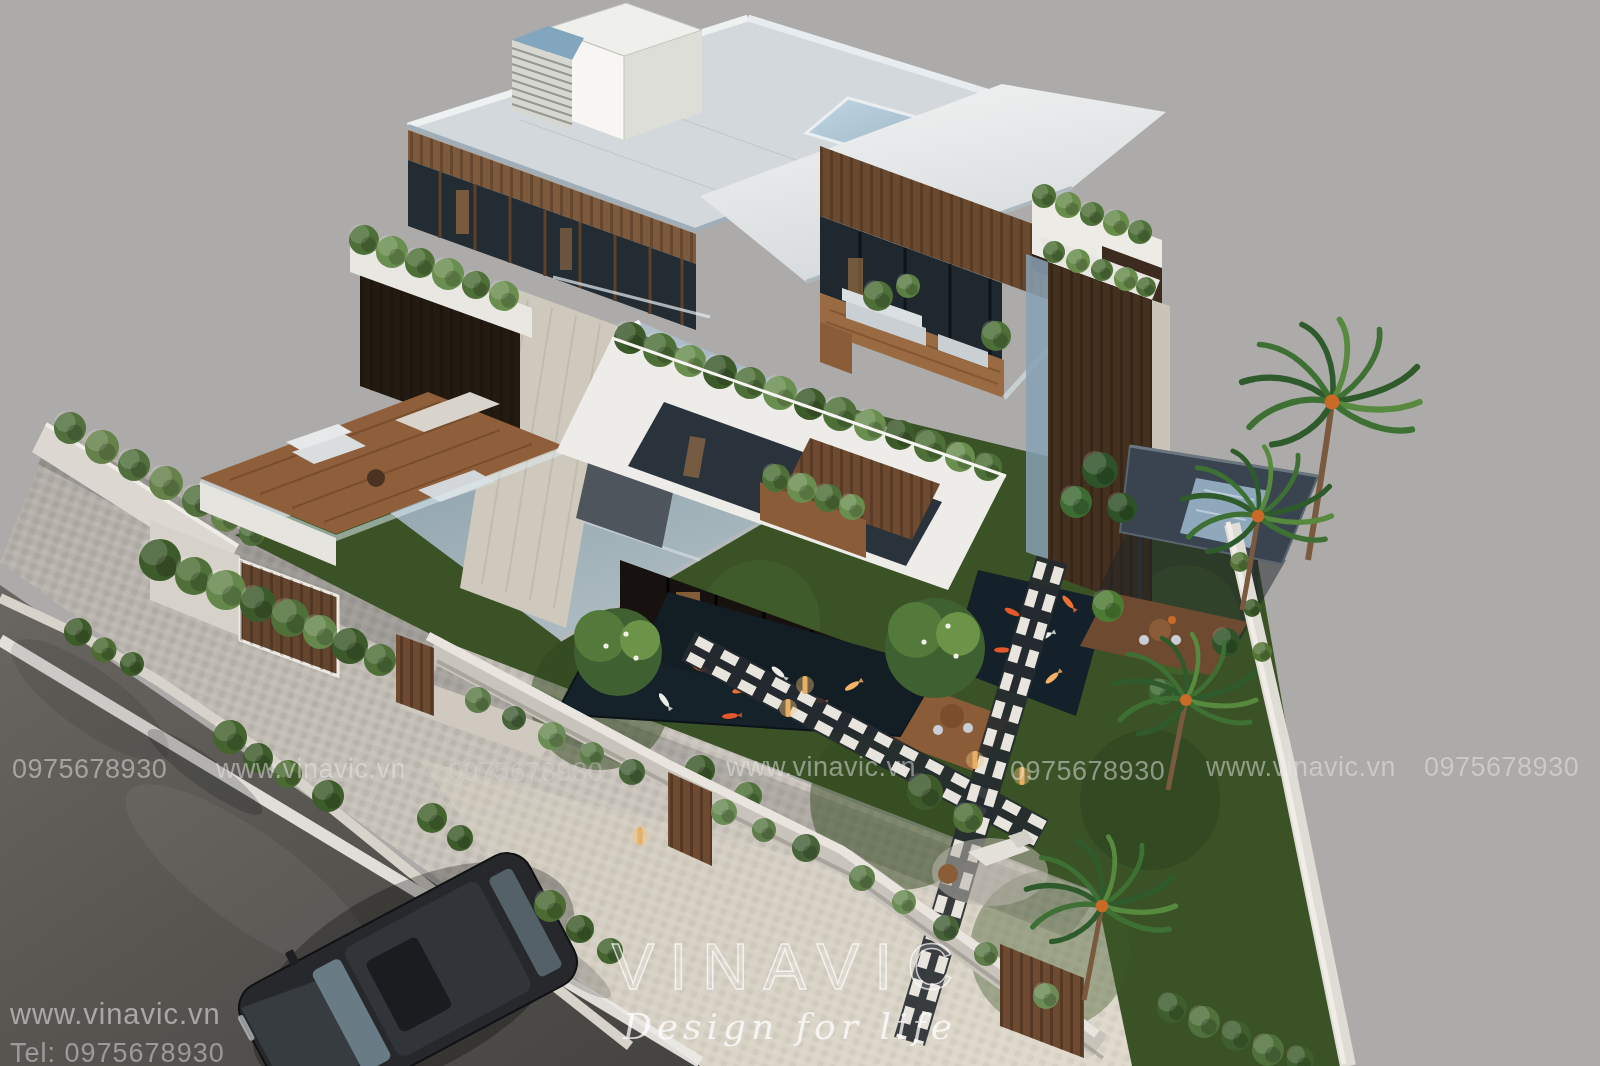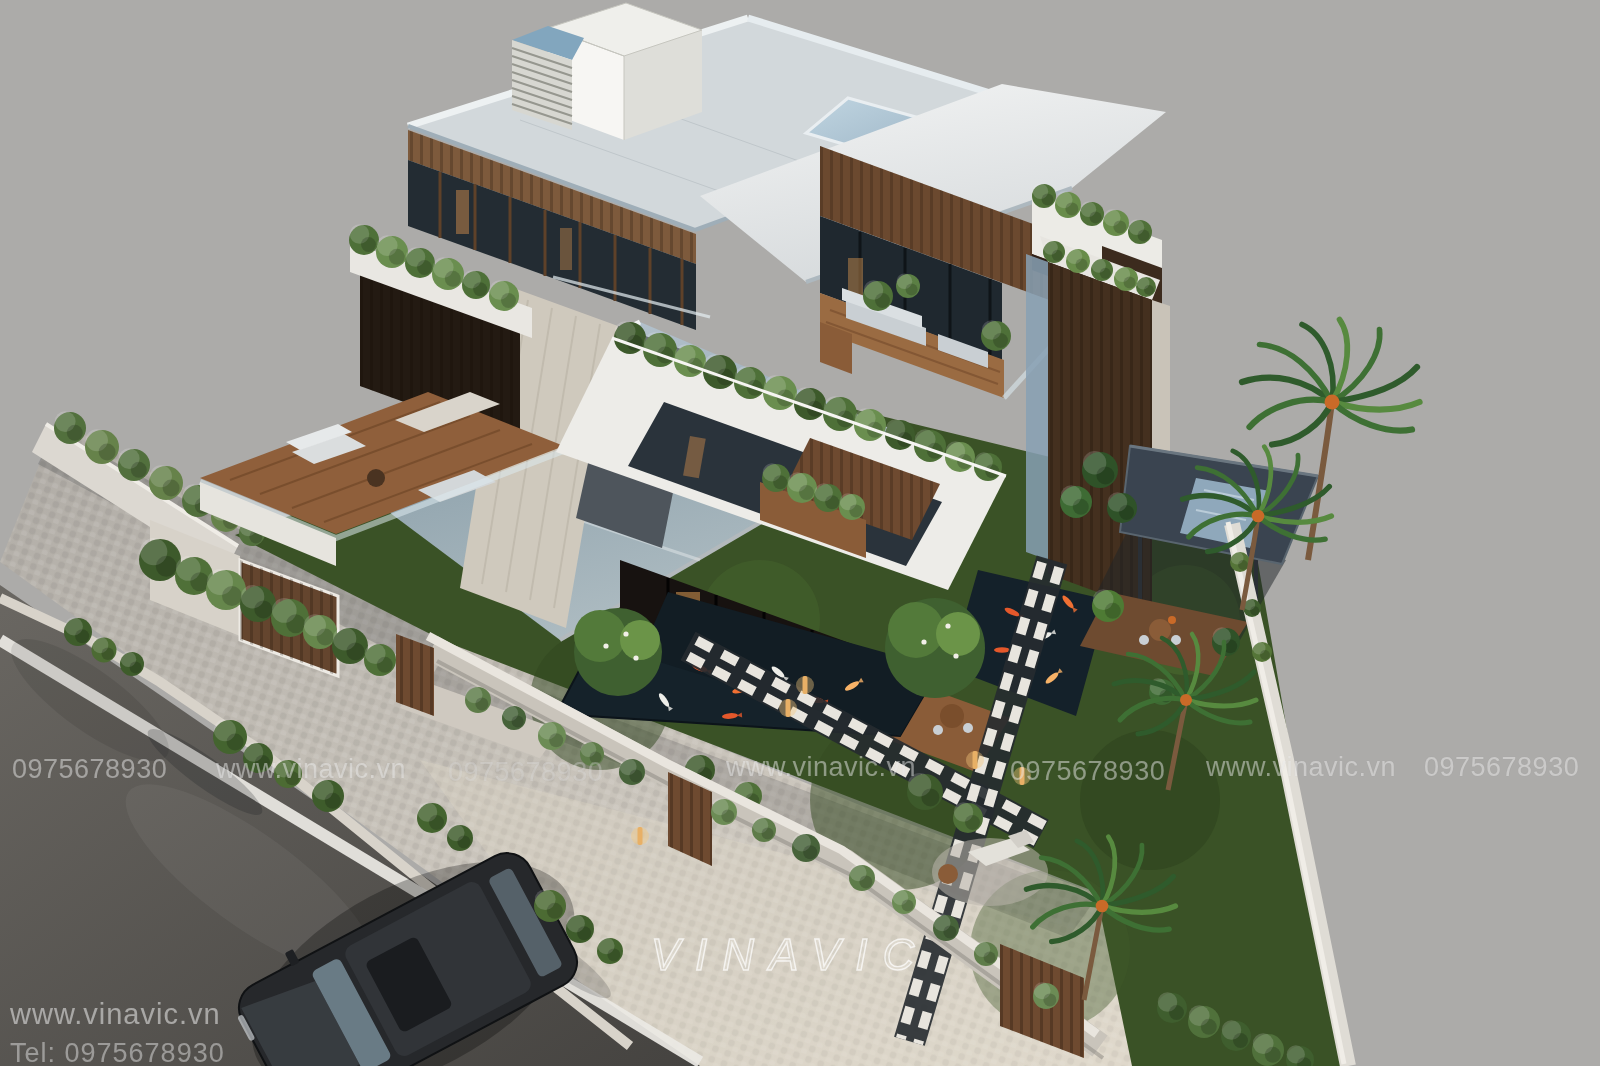--- a/index.html
+++ b/index.html
@@ -6,22 +6,22 @@
   .stage{position:relative;width:1600px;height:1066px;overflow:hidden;background:#0f766e;
          font-family:"Liberation Sans",sans-serif;}
   .stage svg{position:absolute;left:0;top:0;}
   .wm{position:absolute;color:rgba(255,255,255,.42);font-size:27px;letter-spacing:.5px;
       white-space:nowrap;text-shadow:0 0 1px rgba(120,120,120,.15);}
   .wm.dim{color:rgba(255,255,255,.26);}
   .corner-wm{position:absolute;left:10px;top:998px;line-height:1.15;}
   .corner-wm .site{font-size:29px;color:rgba(236,236,236,.55);letter-spacing:1px;}
   .corner-wm .tel{font-size:27px;color:rgba(226,226,226,.5);letter-spacing:1px;margin-top:7px;}
   .brand{position:absolute;left:560px;top:930px;width:460px;text-align:center;}
-  .brand .name{font-size:44px;letter-spacing:15px;color:rgba(255,255,255,.14);
-               -webkit-text-stroke:1.4px rgba(255,255,255,.72);font-weight:400;font-style:italic;}
+  .brand .name{font-size:64px;letter-spacing:15px;color:rgba(255,255,255,.14);
+               -webkit-text-stroke:1.4px rgba(255,255,255,.72);font-weight:400;}
   .brand .tagline{font-family:"DejaVu Serif",serif;font-style:italic;font-size:36px;
                   color:rgba(255,255,255,.75);letter-spacing:5px;margin-top:2px;}
 </style>
 </head>
 <body>
 
 <div class="stage">
 
 <svg width="1600" height="1066" viewBox="0 0 1600 1066">
   <defs>
@@ -533,15 +533,16 @@
   <span class="wm" style="left:1424px;top:752px;">0975678930</span>
 </div>
 
 <div class="corner-wm">
   <div class="site">www.vinavic.vn</div>
   <div class="tel">Tel: 0975678930</div>
 </div>
 
 <div class="brand">
   <div class="name">VINAVIC</div>
+  <div class="tagline">Design for life</div>
 </div>
 
 </div>
 
 </body></html>

